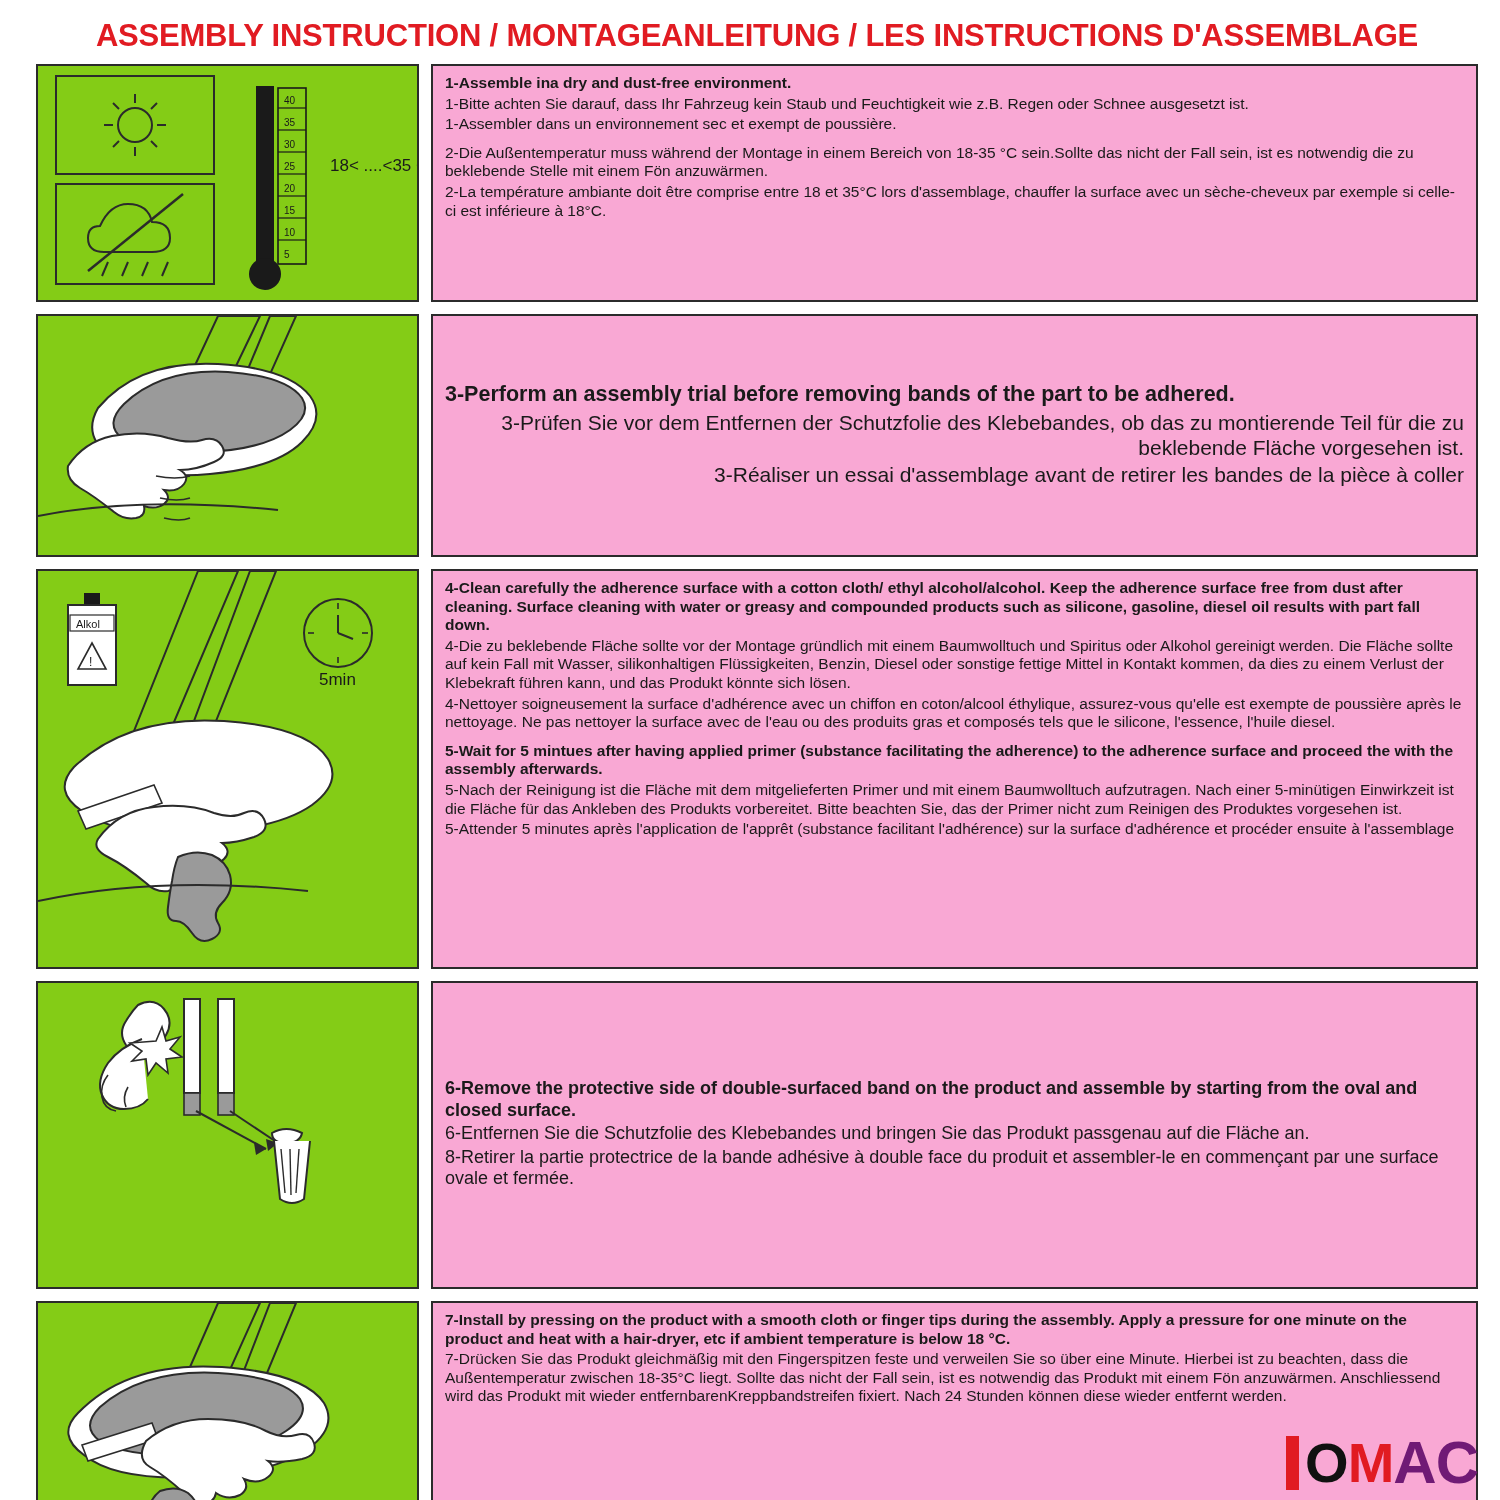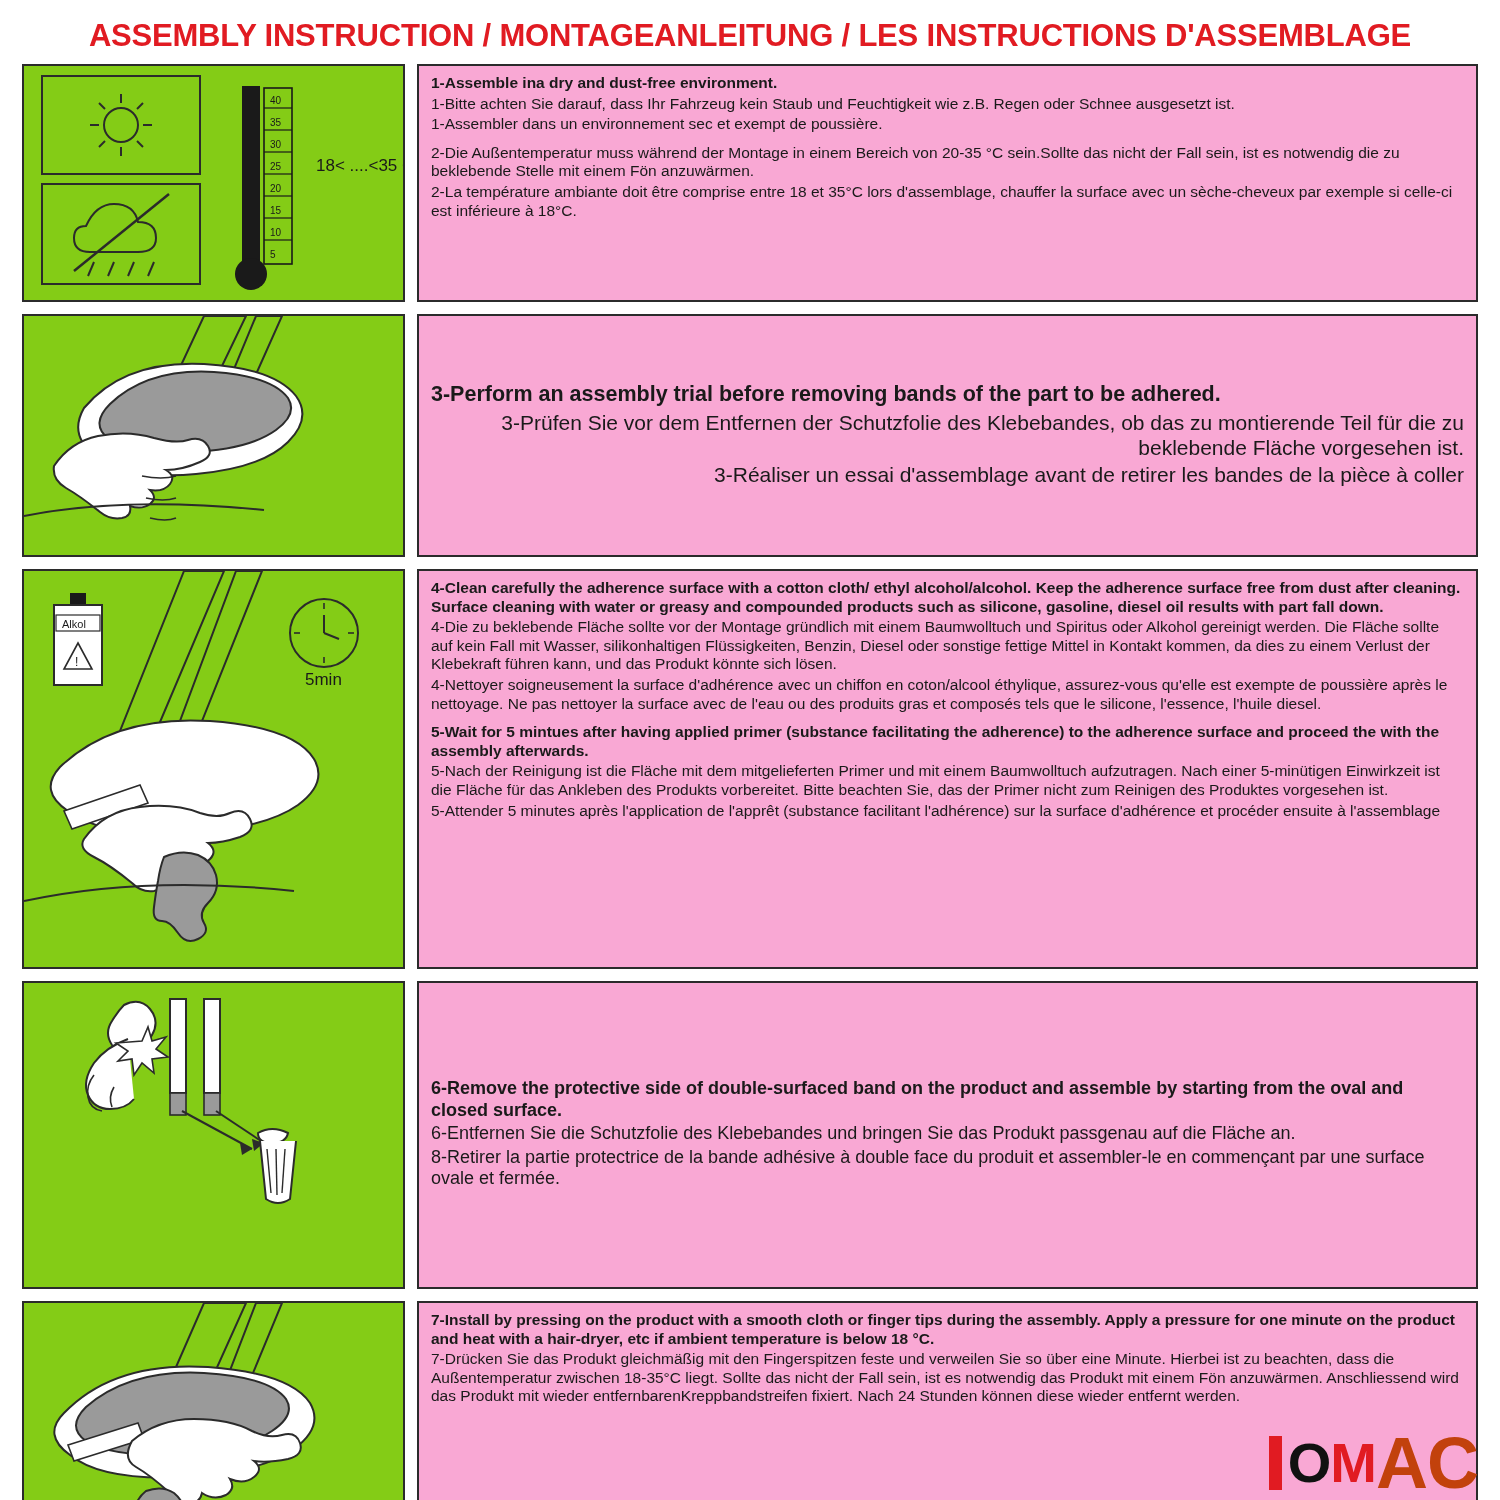--- a/index.html
+++ b/index.html
@@ -12,21 +12,21 @@
     height: 1500px;
     font-family: "Liberation Sans", sans-serif;
     color: #1a1a1a;
     position: relative;
     overflow: hidden;
   }
   .page {
     width: 1500px;
     height: 1500px;
     box-sizing: border-box;
-    padding: 14px 22px 10px 22px;
+    padding: 14px 22px 10px 36px;
     display: flex;
     flex-direction: column;
   }
   .title {
     color: #e11b22;
     font-size: 31px;
     font-weight: bold;
     letter-spacing: -0.2px;
     text-align: center;
     white-space: nowrap;
@@ -109,23 +109,23 @@
     letter-spacing: -1px;
   }
   .logo-m {
     color: #e11b22;
     font-weight: bold;
     font-size: 56px;
     line-height: 56px;
     letter-spacing: -1px;
   }
   .logo-ac {
-    color: #c2410c;
-    font-weight: bold;
-    font-size: 72px;
+    color: #701a75;
+    font-weight: bold;
+    font-size: 60px;
     line-height: 56px;
     letter-spacing: -1px;
   }
   .logo-bar {
     width: 13px;
     height: 54px;
     background: #e11b22;
     margin-right: 6px;
   }
 </style>
@@ -192,21 +192,21 @@
           <text x="292" y="105" font-family="Liberation Sans, sans-serif" font-size="17" fill="#1a1a1a">18&lt; ....&lt;35 C</text>
         </svg>
       </div>
       <div class="txt small">
         <div class="blk">
           <p class="en">1-Assemble ina dry and dust-free environment.</p>
           <p class="tr">1-Bitte achten Sie darauf, dass Ihr Fahrzeug kein Staub und Feuchtigkeit wie z.B. Regen oder Schnee ausgesetzt ist.</p>
           <p class="tr">1-Assembler dans un environnement sec et exempt de poussière.</p>
         </div>
         <div class="blk">
-          <p class="tr">2-Die Außentemperatur muss während der Montage in einem Bereich von 20-35 °C  sein.Sollte das nicht der Fall sein, ist es notwendig die zu beklebende Stelle mit einem Fön anzuwärmen.</p>
+          <p class="tr">2-Die Außentemperatur muss während der Montage in einem Bereich von 18-35 °C  sein.Sollte das nicht der Fall sein, ist es notwendig die zu beklebende Stelle mit einem Fön anzuwärmen.</p>
           <p class="tr">2-La température ambiante doit être comprise entre 18 et 35°C lors d'assemblage, chauffer la surface avec un sèche-cheveux par exemple si celle-ci est inférieure à 18°C.</p>
         </div>
       </div>
     </div>
 
     <div class="row r2">
       <div class="fig">
         <svg width="379" height="239" viewBox="0 0 379 239">
           <path d="M180 0 L222 0 L150 150 L110 150 Z" fill="none" stroke="#2b2b2b" stroke-width="2"></path>
           <path d="M232 0 L258 0 L200 130 L178 130 Z" fill="none" stroke="#2b2b2b" stroke-width="2"></path>

